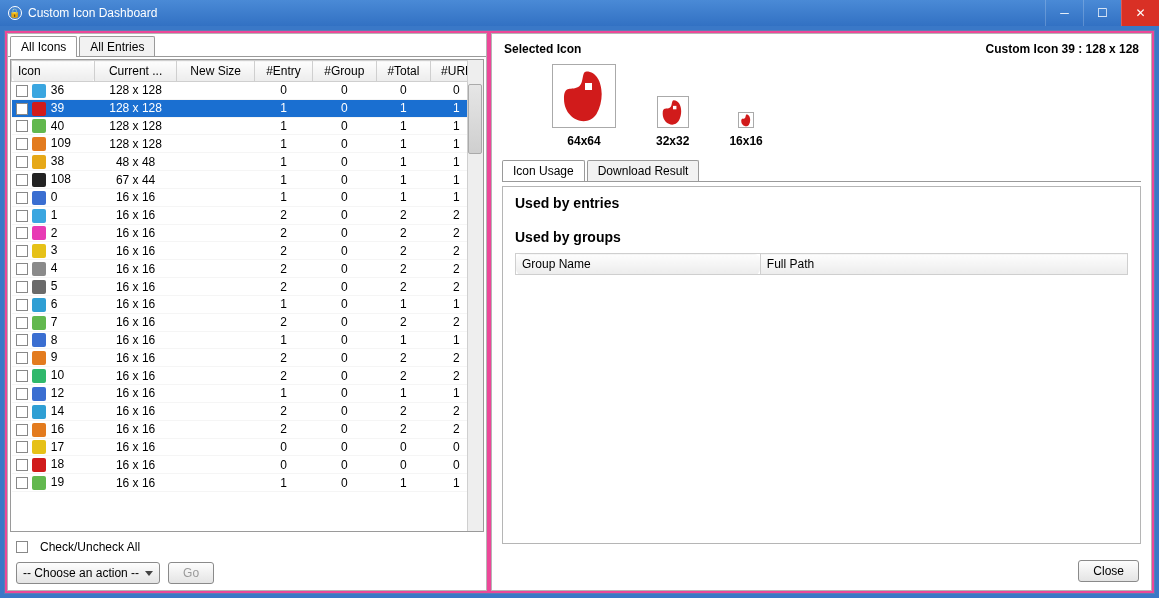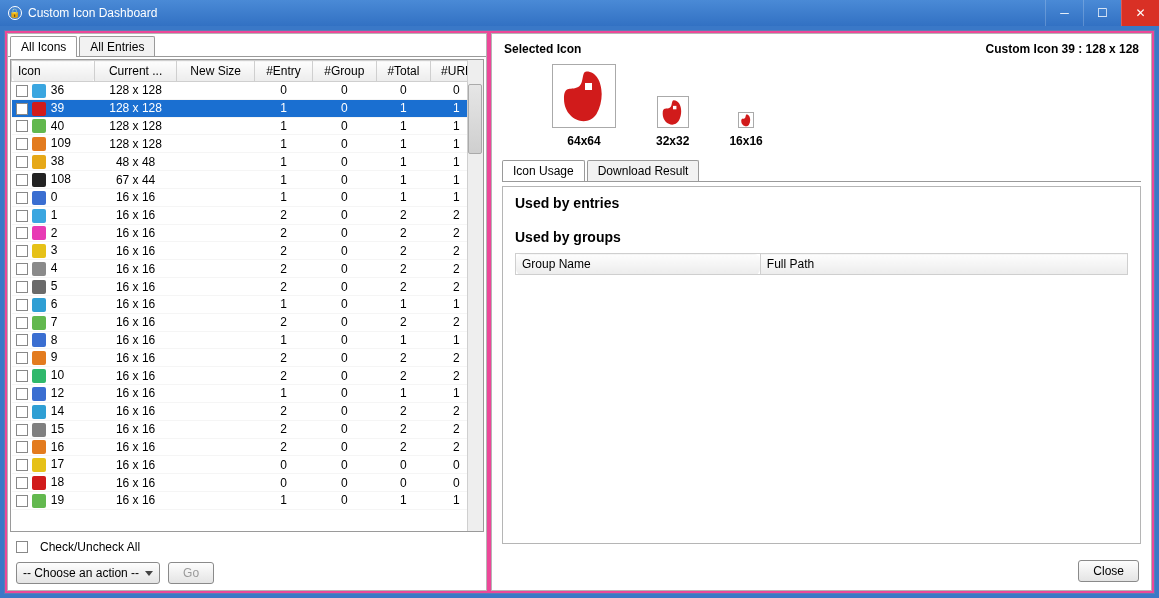--- a/index.html
+++ b/index.html
@@ -252,29 +252,20 @@
             <tr>
               <td class="iconcell"><span class="ck"></span><span class="mini" style="background:#2f9fd4"></span> 14</td>
               <td>16 x 16</td>
               <td></td>
               <td>2</td>
               <td>0</td>
               <td>2</td>
               <td>2</td>
             </tr>
             <tr>
-              <td class="iconcell"><span class="ck"></span><span class="mini" style="background:#808080"></span> 15</td>
-              <td>16 x 16</td>
-              <td></td>
-              <td>2</td>
-              <td>0</td>
-              <td>2</td>
-              <td>2</td>
-            </tr>
-            <tr>
               <td class="iconcell"><span class="ck"></span><span class="mini" style="background:#e37b1e"></span> 16</td>
               <td>16 x 16</td>
               <td></td>
               <td>2</td>
               <td>0</td>
               <td>2</td>
               <td>2</td>
             </tr>
             <tr>
               <td class="iconcell"><span class="ck"></span><span class="mini" style="background:#e6c117"></span> 17</td>

